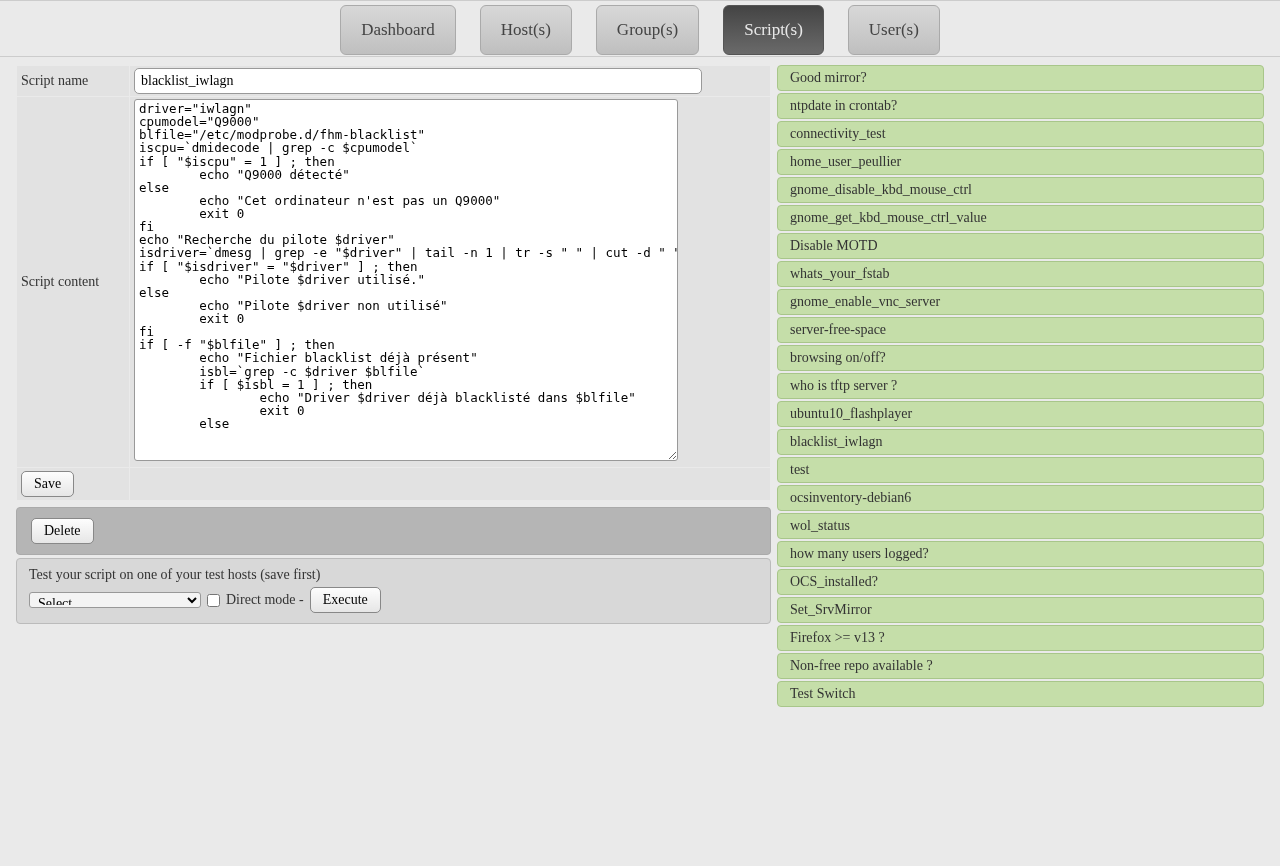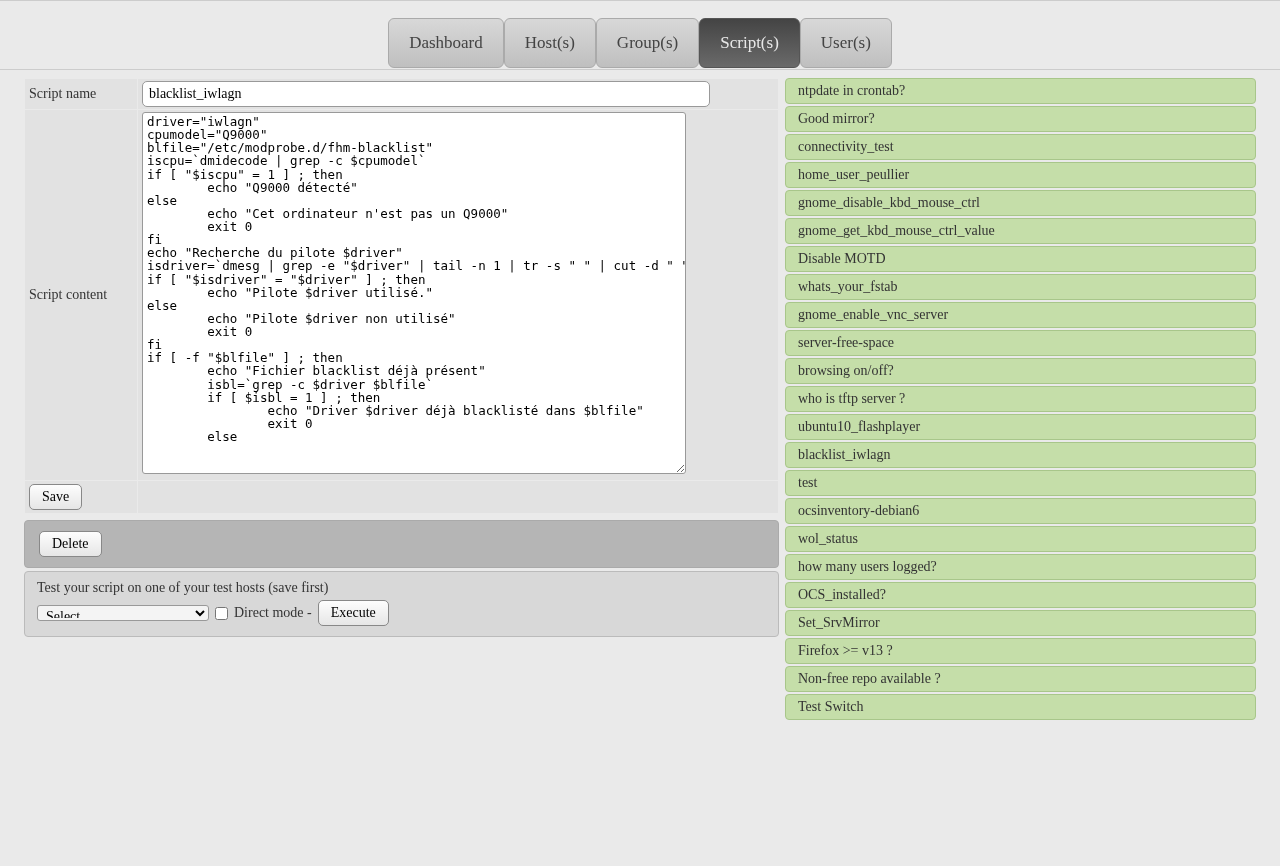--- a/index.html
+++ b/index.html
@@ -7,43 +7,43 @@
     background: #eaeaea;
     font-family: Georgia, 'Times New Roman', serif;
     font-size: 14px;
     color: #333;
     padding-top: 1px;
     border-top: 1px solid #ccc;
   }
   .tabs {
     display: flex;
     justify-content: center;
-    gap: 0;
-    padding: 16px 0 1px 0;
+    gap: 24px;
+    padding: 3px 0 1px 0;
     border-bottom: 1px solid #ccc;
     align-items: center;
   }
   .tab {
     background: linear-gradient(to bottom, #d8d8d8, #bfbfbf);
     border: 1px solid #aaa;
     border-radius: 6px;
     padding: 14px 20px;
     font-size: 17px;
     color: #444;
     cursor: pointer;
   }
   .tab.active {
     background: linear-gradient(to bottom, #444, #6a6a6a);
     color: #e8e8e8;
     border-color: #555;
   }
   .content {
     display: flex;
     gap: 6px;
-    padding: 8px 24px;
+    padding: 8px 16px;
   }
   .left {
     flex: 0 0 755px;
   }
   .right {
     flex: 1;
   }
   .form-table {
     width: 100%;
     border-collapse: separate;
@@ -221,22 +221,22 @@
         </select>
         <input type="checkbox" style="">
         <span>Direct mode -</span>
         <button class="btn">Execute</button>
       </div>
     </div>
   </div>
 
   <div class="right">
     <div class="script-list">
+        <div class="script-item">Good mirror?</div>
         <div class="script-item">ntpdate in crontab?</div>
-        <div class="script-item">Good mirror?</div>
         <div class="script-item">connectivity_test</div>
         <div class="script-item">home_user_peullier</div>
         <div class="script-item">gnome_disable_kbd_mouse_ctrl</div>
         <div class="script-item">gnome_get_kbd_mouse_ctrl_value</div>
         <div class="script-item">Disable MOTD</div>
         <div class="script-item">whats_your_fstab</div>
         <div class="script-item">gnome_enable_vnc_server</div>
         <div class="script-item">server-free-space</div>
         <div class="script-item">browsing on/off?</div>
         <div class="script-item">who is tftp server ?</div>

